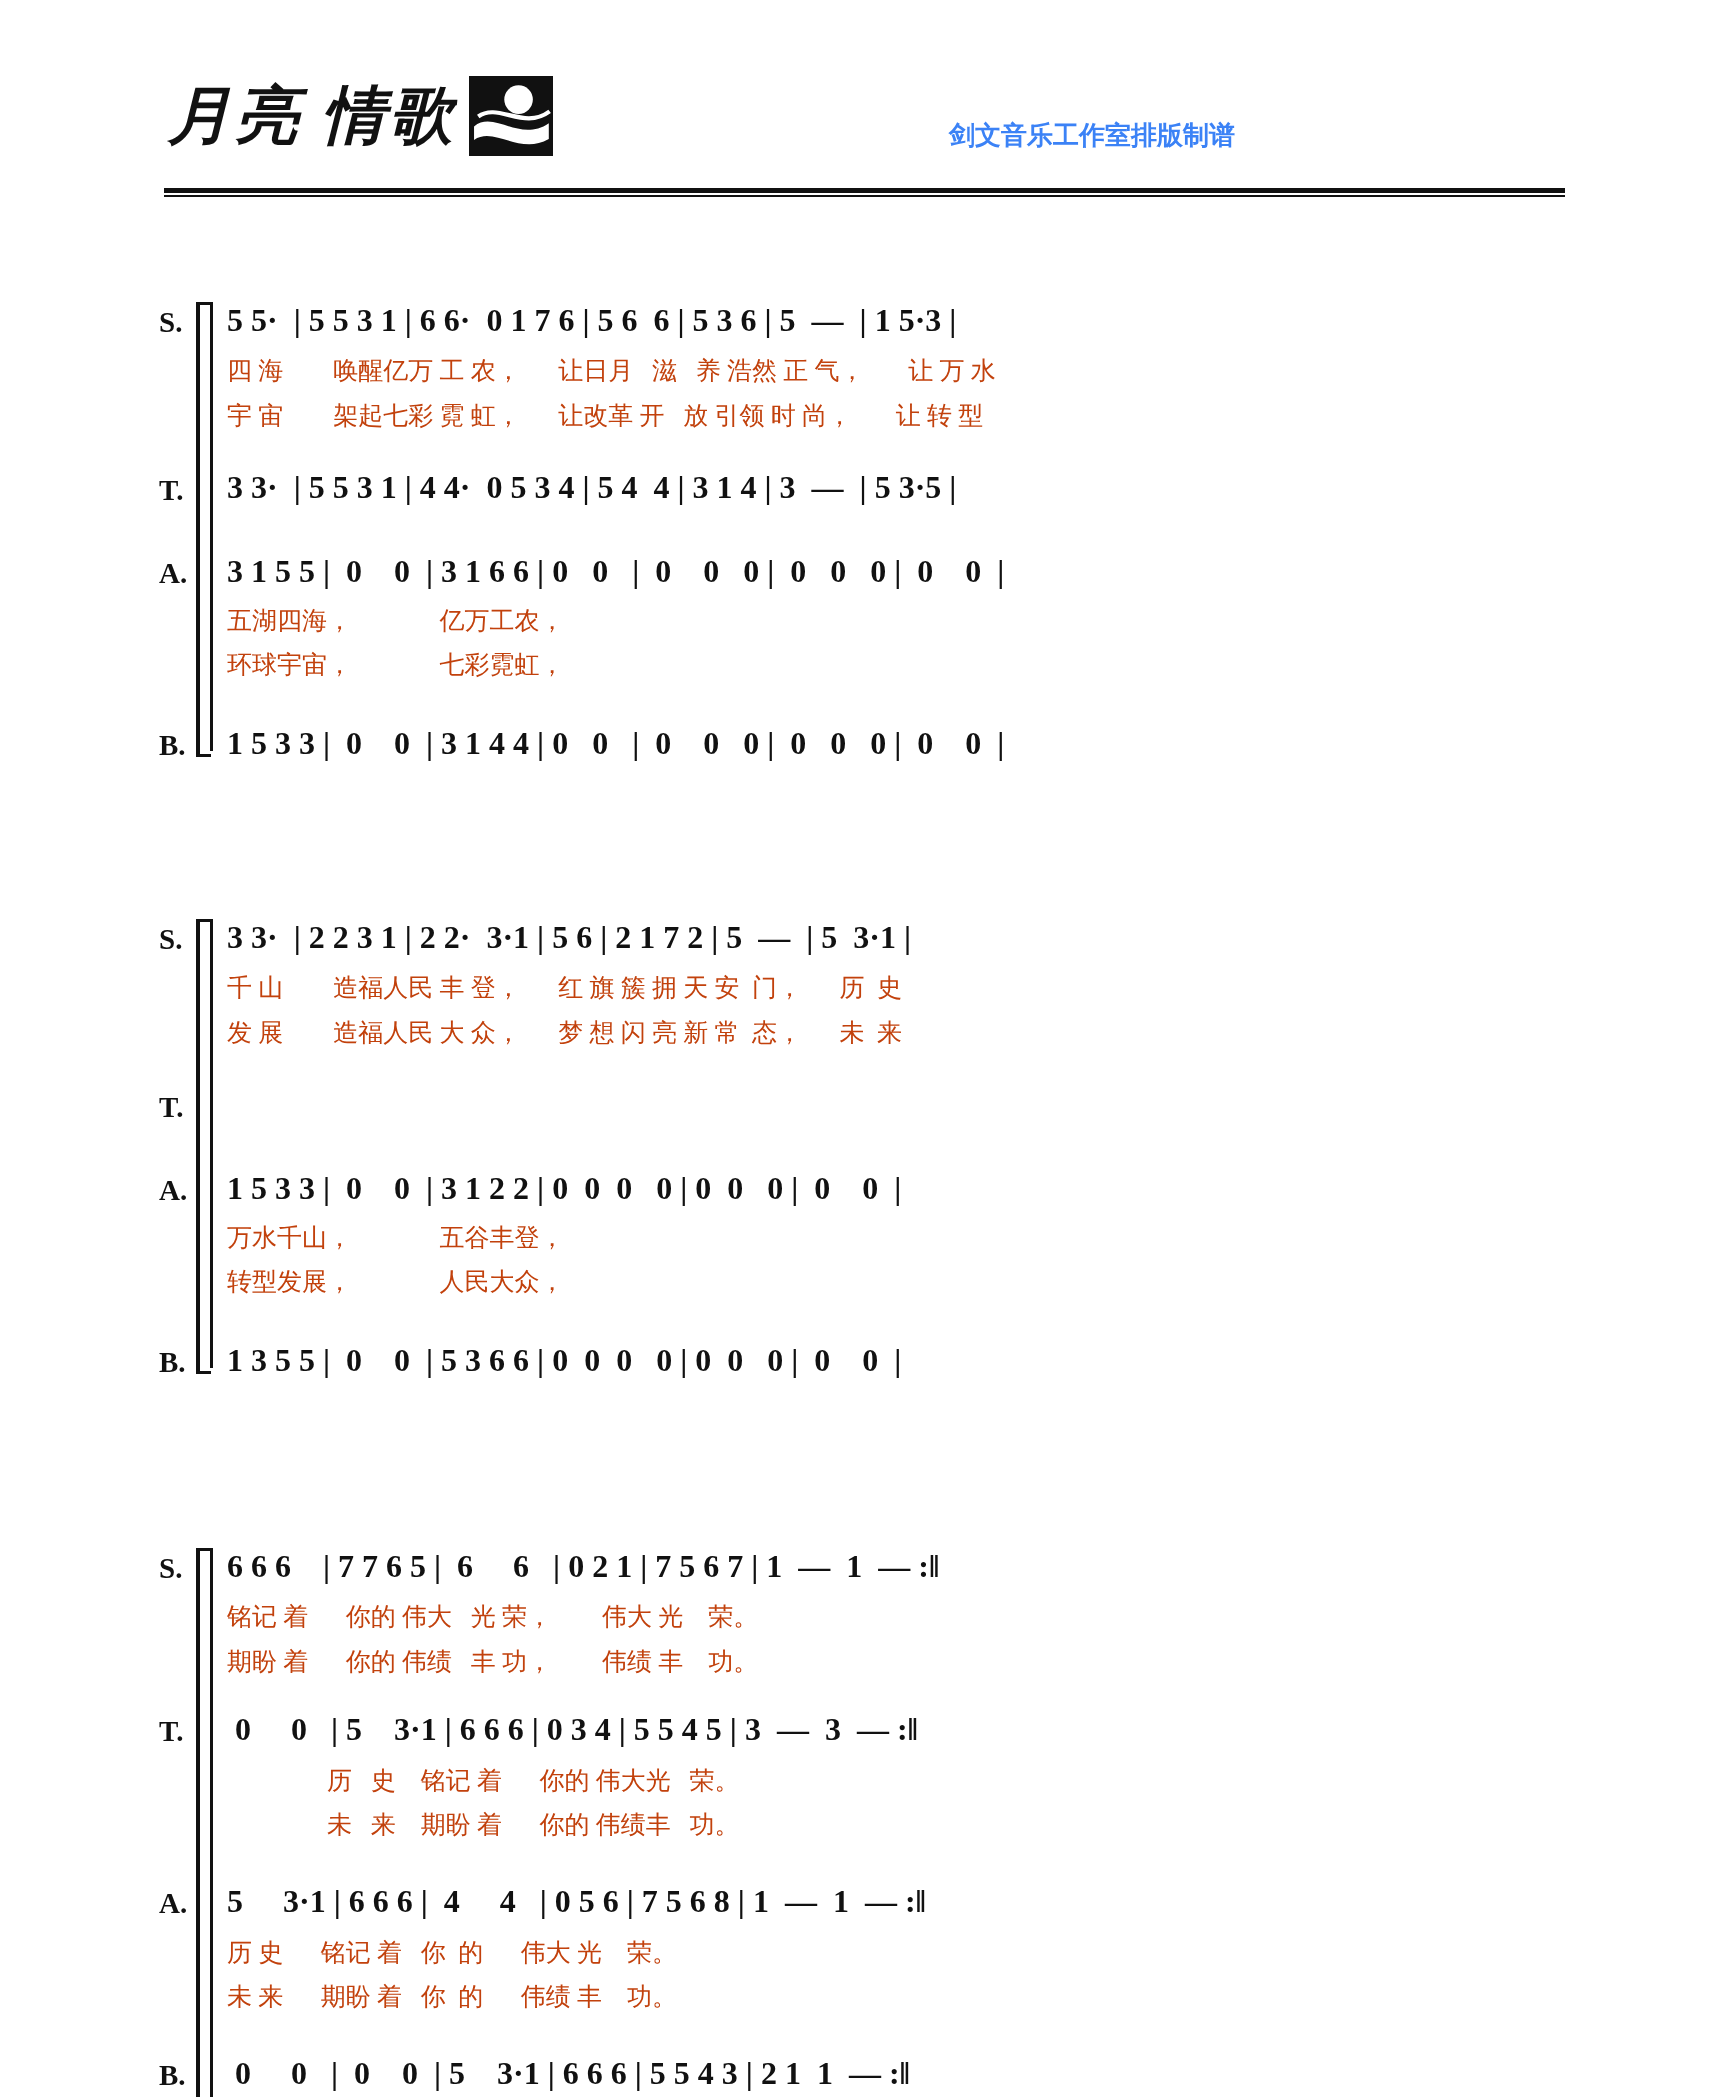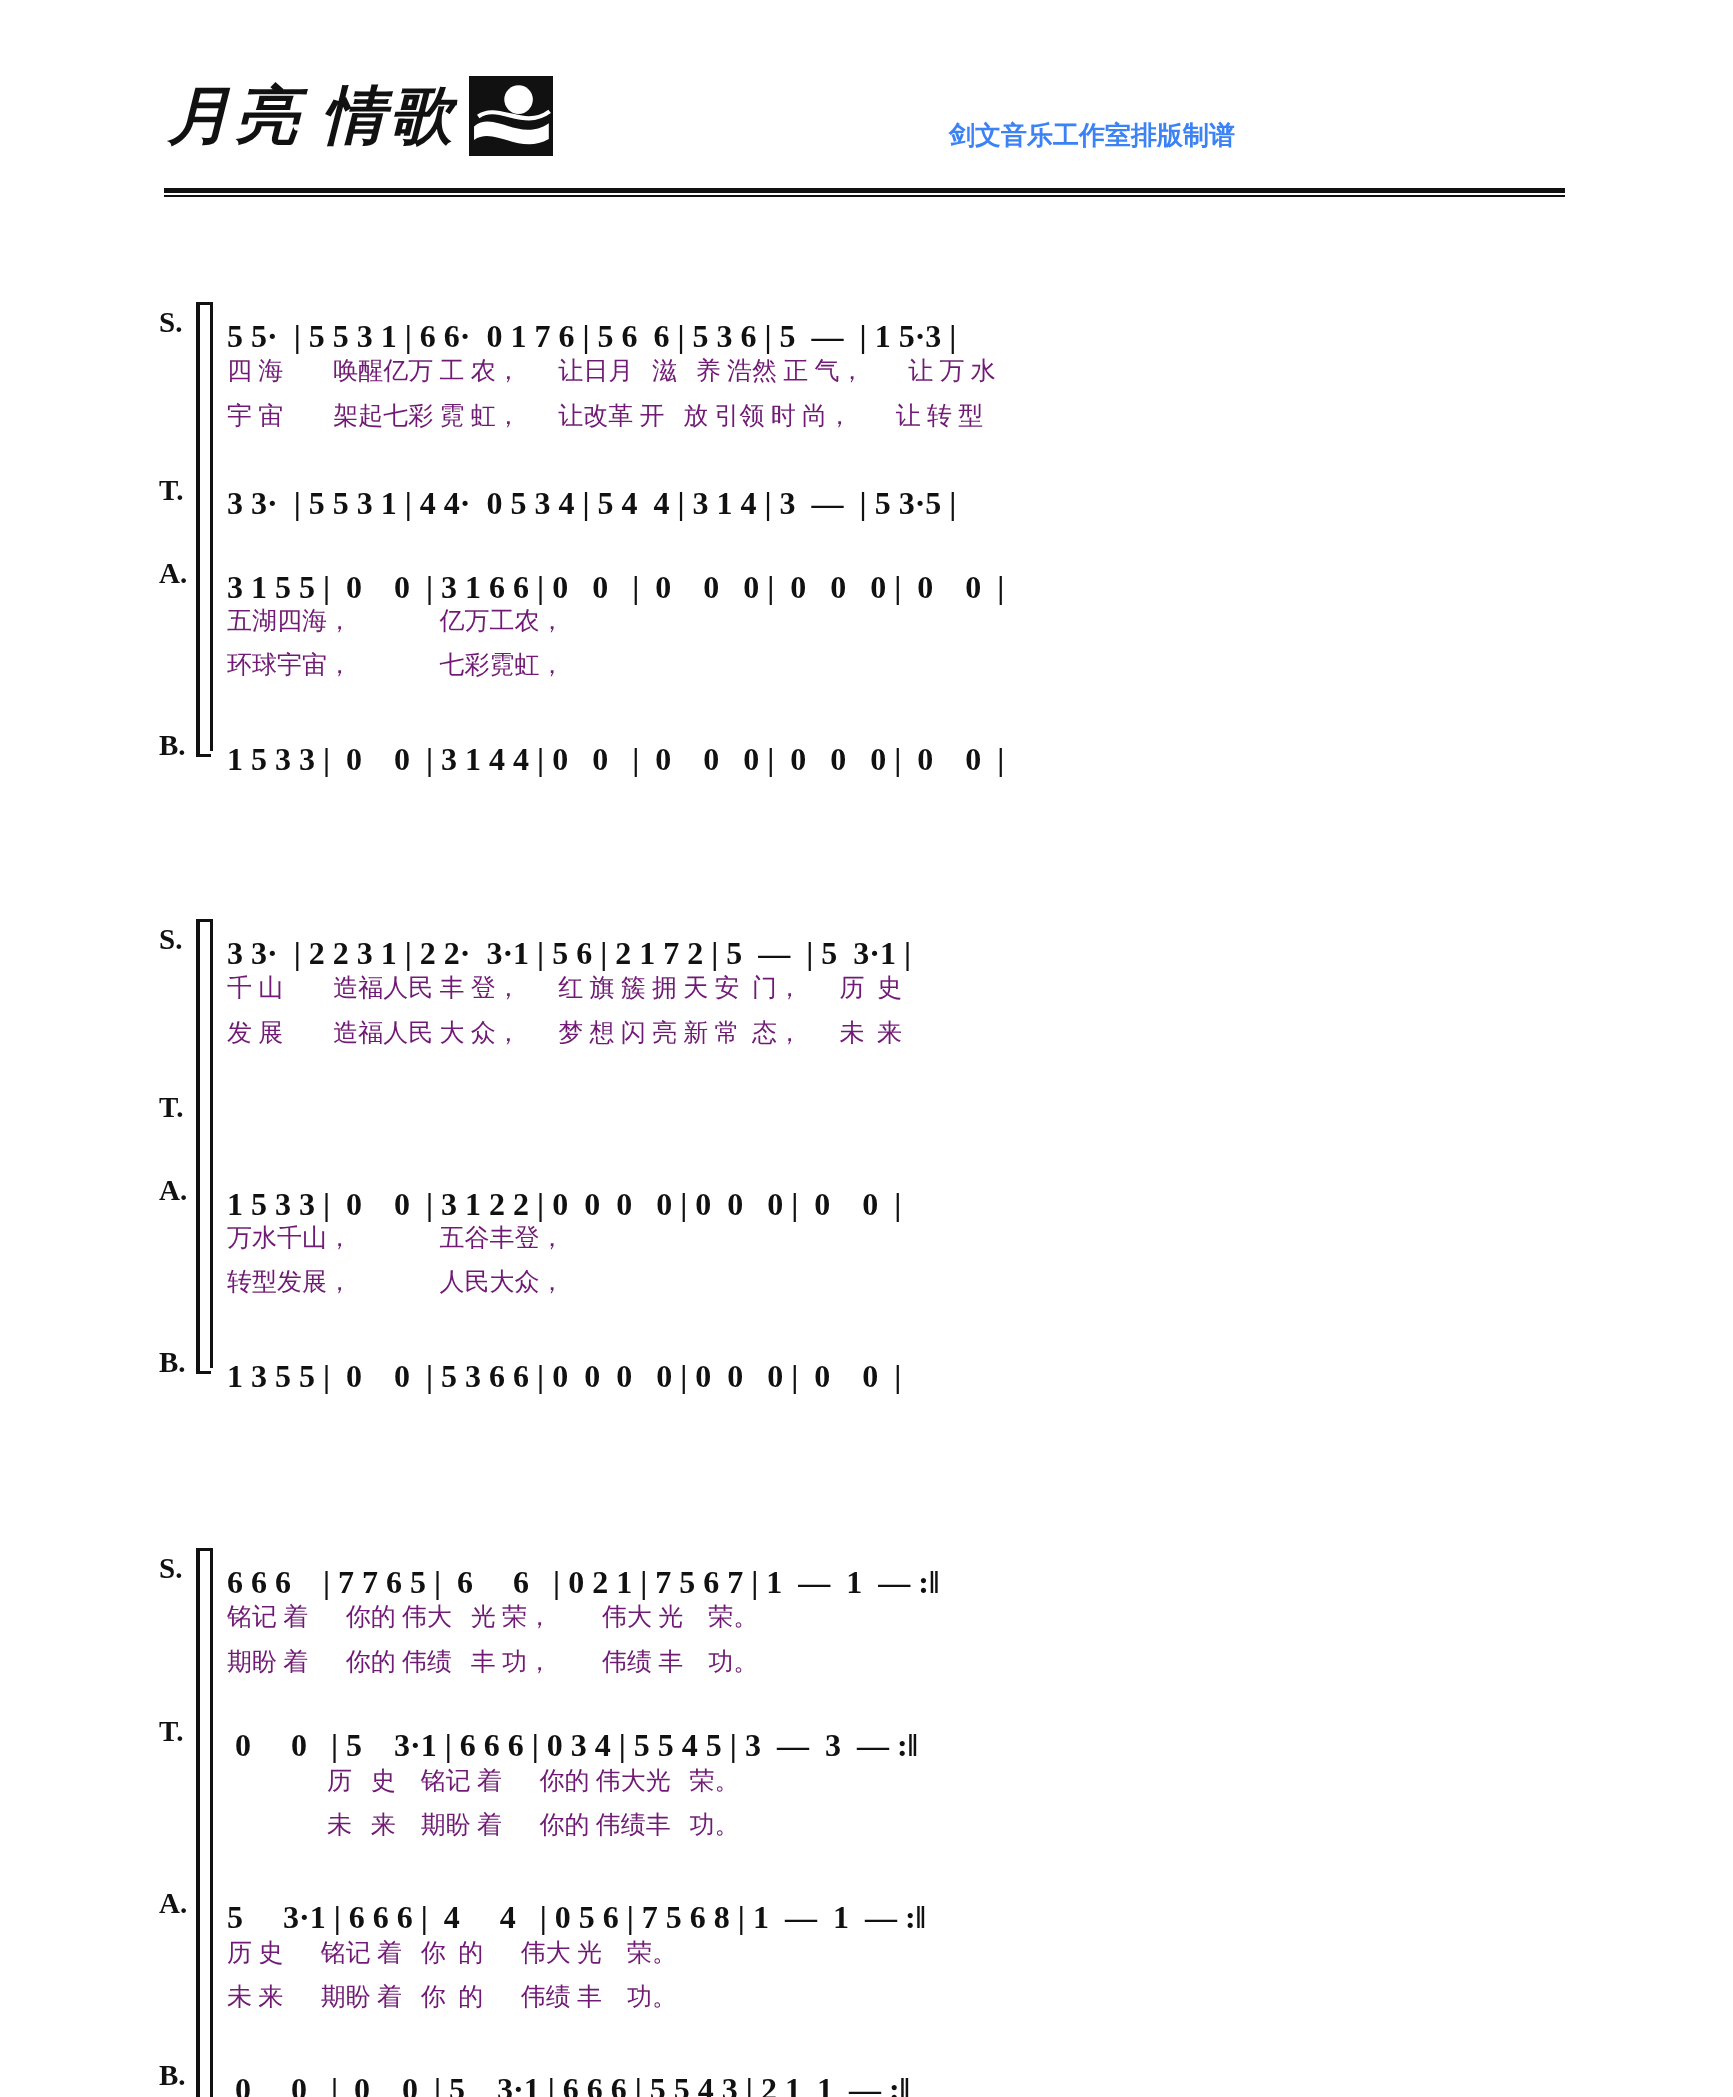--- a/index.html
+++ b/index.html
@@ -92,27 +92,26 @@
   }
 
   .notes{
     position:absolute;
     font-family:"Liberation Serif", serif;
     font-size:32px;
     font-weight:bold;
     color:#111;
     white-space:pre;
     letter-spacing:0px;
-    margin-top:16px;
   }
   .lyrics{
     position:absolute;
     font-family:"Liberation Serif", serif;
     font-size:25px;
-    color:#701a75;
+    color:#c2410c;
     white-space:pre;
   }
 </style>
 </head>
 <body>
 
 <div class="page">
 
   <div class="header">
     <div class="logo-box">

